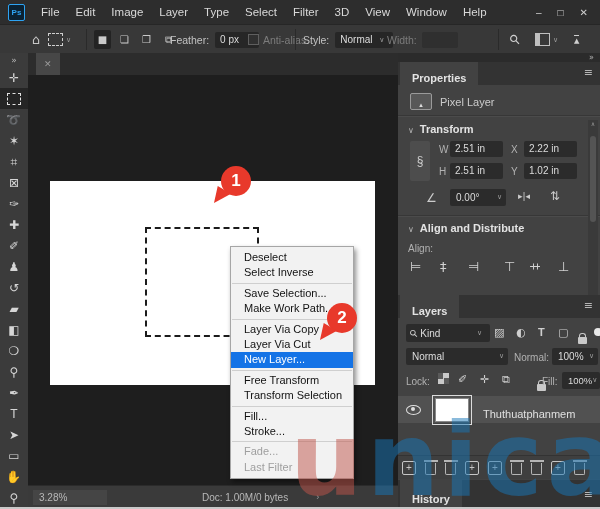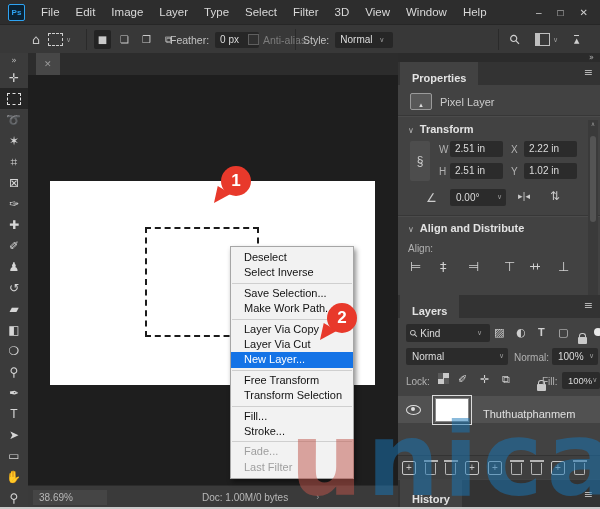--- a/index.html
+++ b/index.html
@@ -167,20 +167,24 @@
       <span class="dim">Anti-alias</span>
     </div>
     <div class="vsep" style="left:295px;"></div>
     <div class="ctrl" style="left:303px;">
       <span class="opt-label">Style:</span>
       <span class="opt-input" style="width:48px;margin-left:6px;display:inline-flex;align-items:center;">
         <span>Normal</span>
         <span class="dd-chev glyph">∨</span>
       </span>
     </div>
+    <div class="ctrl" style="left:387px;">
+      <span class="dim">Width:</span>
+      <span class="opt-input" style="width:26px;margin-left:5px;background:#2f2f2f;"></span>
+    </div>
     <div class="vsep" style="left:498px;"></div>
     <div class="ctrl" style="left:510px;">
       <span class="search-glyph glyph">⚲</span>
     </div>
     <div class="ctrl" style="left:535px;">
       <span class="ws-icon"></span>
       <span class="chev glyph">∨</span>
     </div>
     <div class="ctrl" style="left:574px;">
       <span class="caret-ctl glyph">▲</span>
@@ -400,21 +404,21 @@
       </div>
     </div>
 
     <div class="tab-row" style="top:427px;height:29px;">
       <div class="panel-tab" style="height:29px;">History</div>
       <span class="hamburger glyph" style="top:8px;">≡</span>
     </div>
   </div>
 
   <div id="statusbar">
-    <span id="zoom-box">38.69%</span>
+    <span id="zoom-box">3.28%</span>
     <span id="doc-info">Doc: 1.00M/0 bytes</span>
     <span id="status-chev">›</span>
   </div>
   <div id="bottom-edge"></div>
 
   <div id="watermark">
     <span style="color: rgb(192, 84, 74);">u</span>
     <span style="color: rgb(24, 119, 184);">n</span>
     <span style="color: rgb(24, 119, 184);">i</span>
     <span style="color: rgb(24, 119, 184);">c</span>

